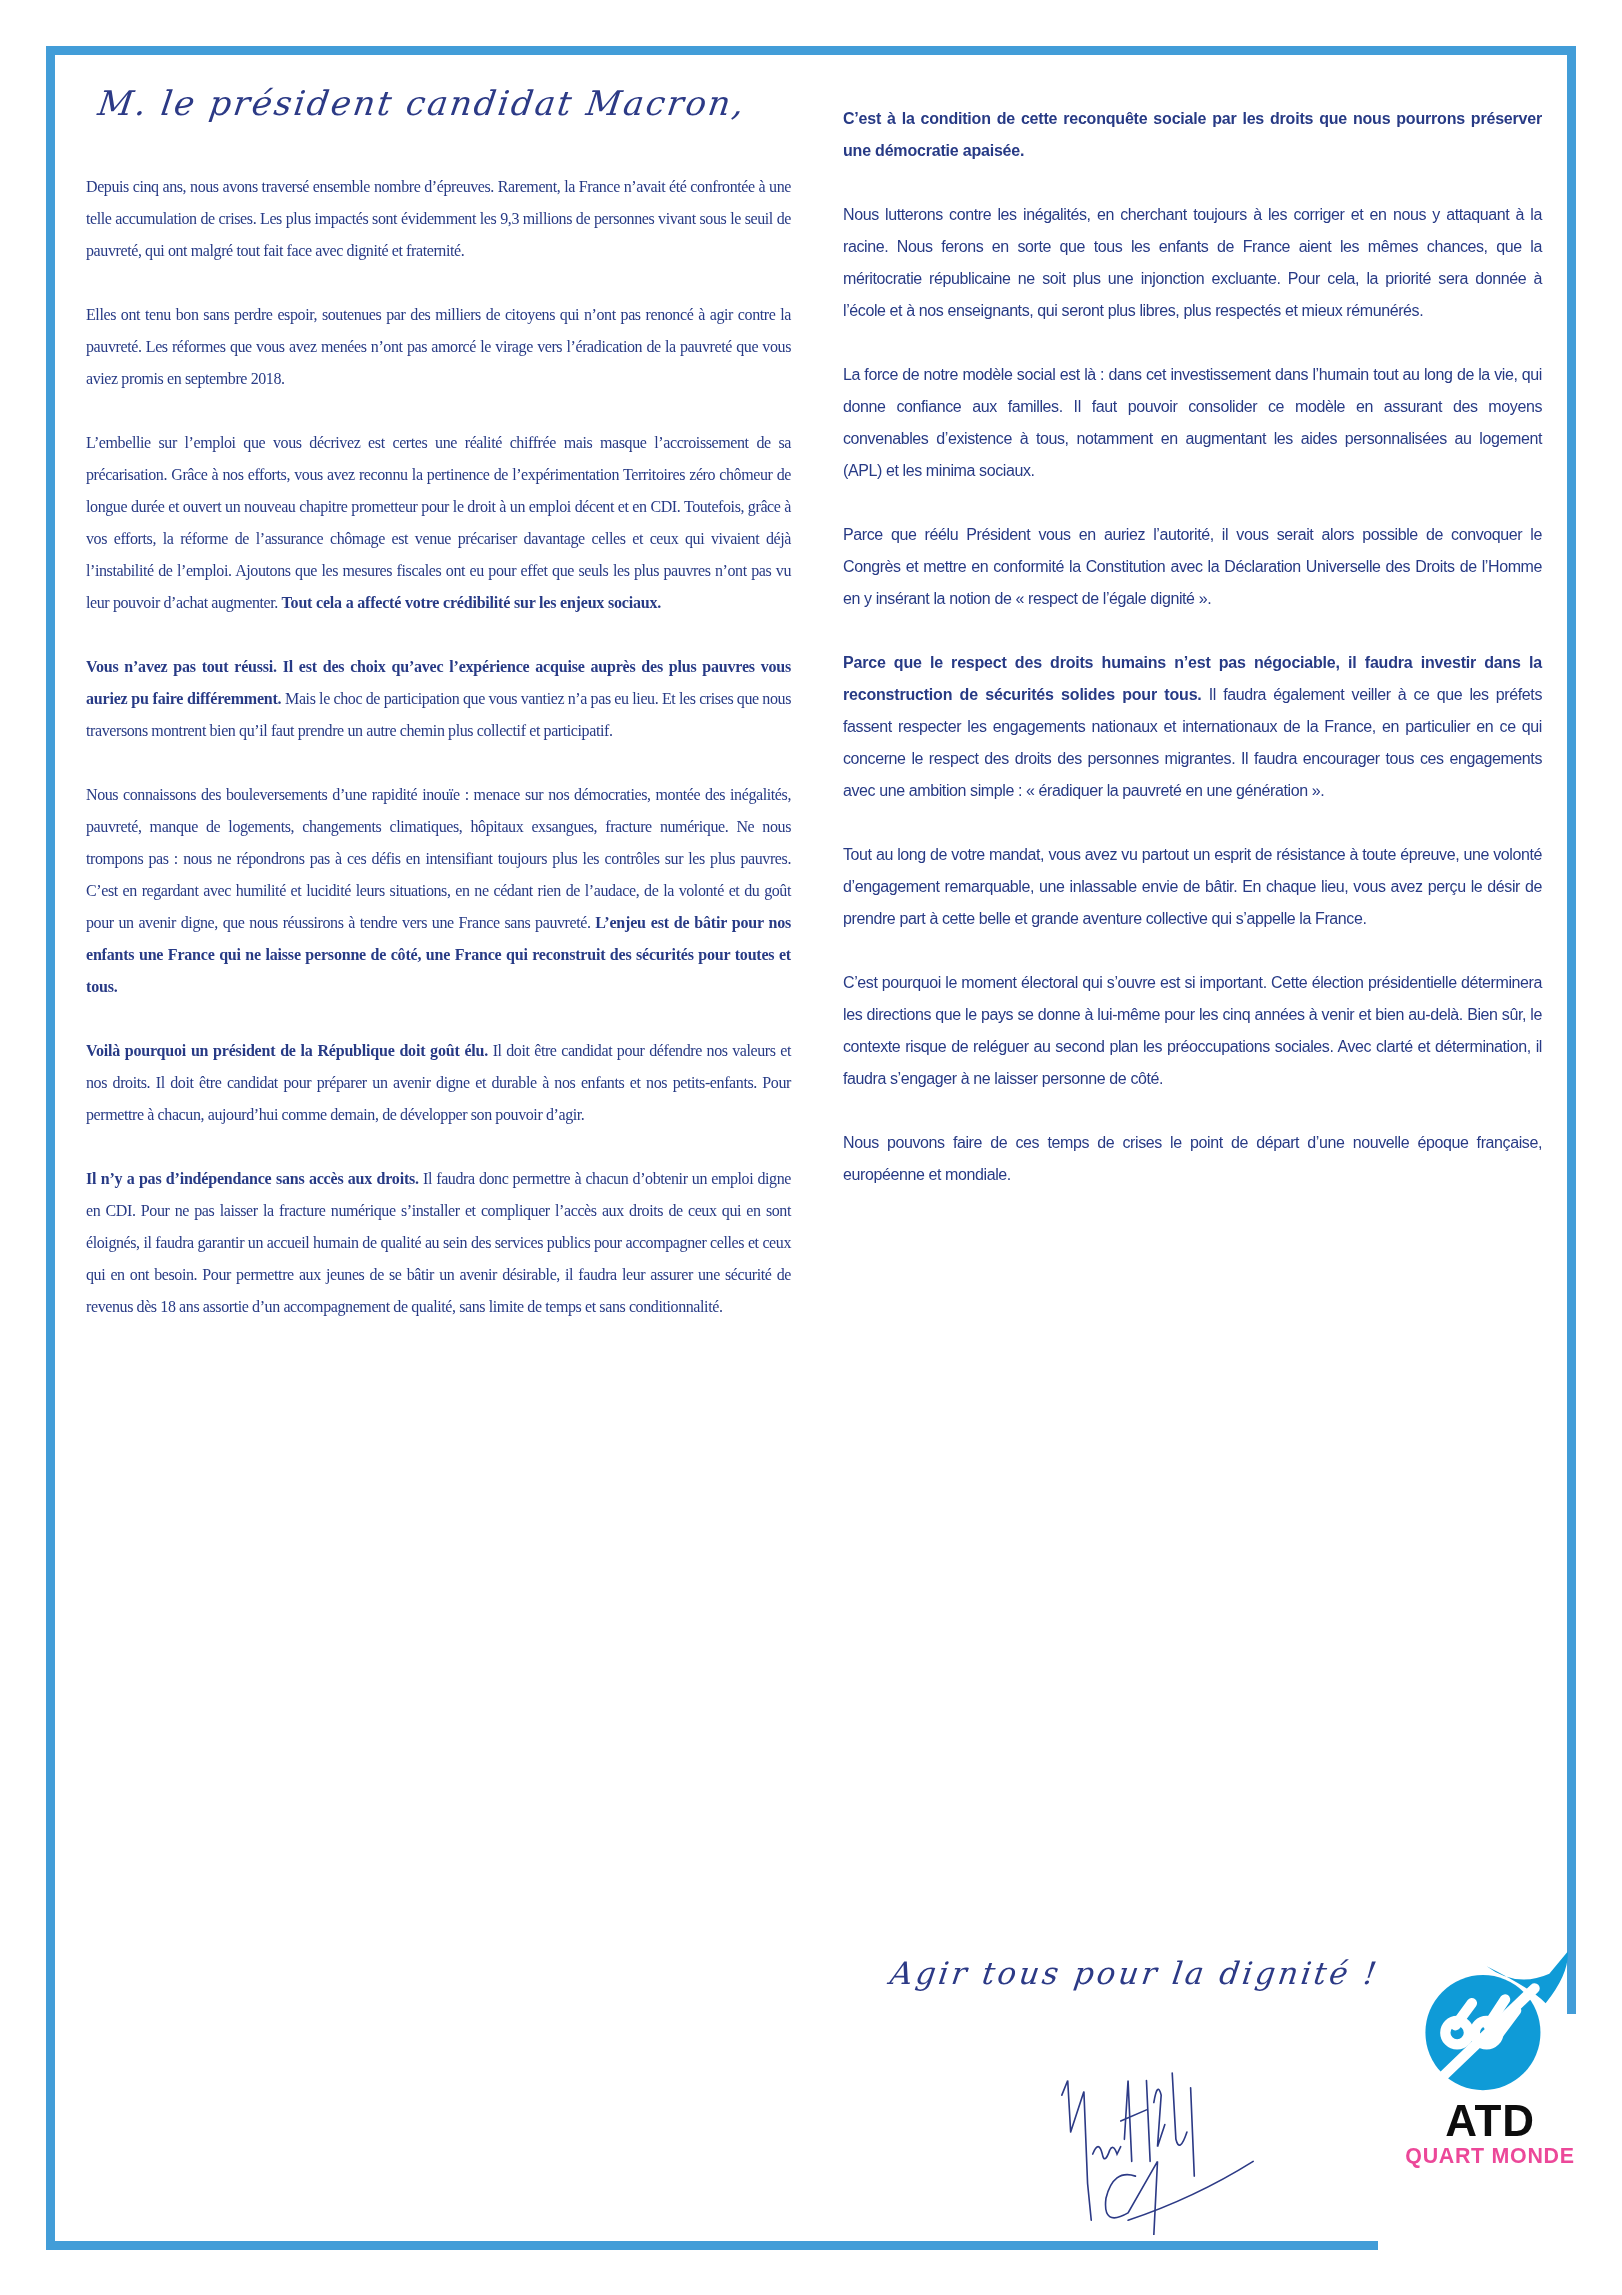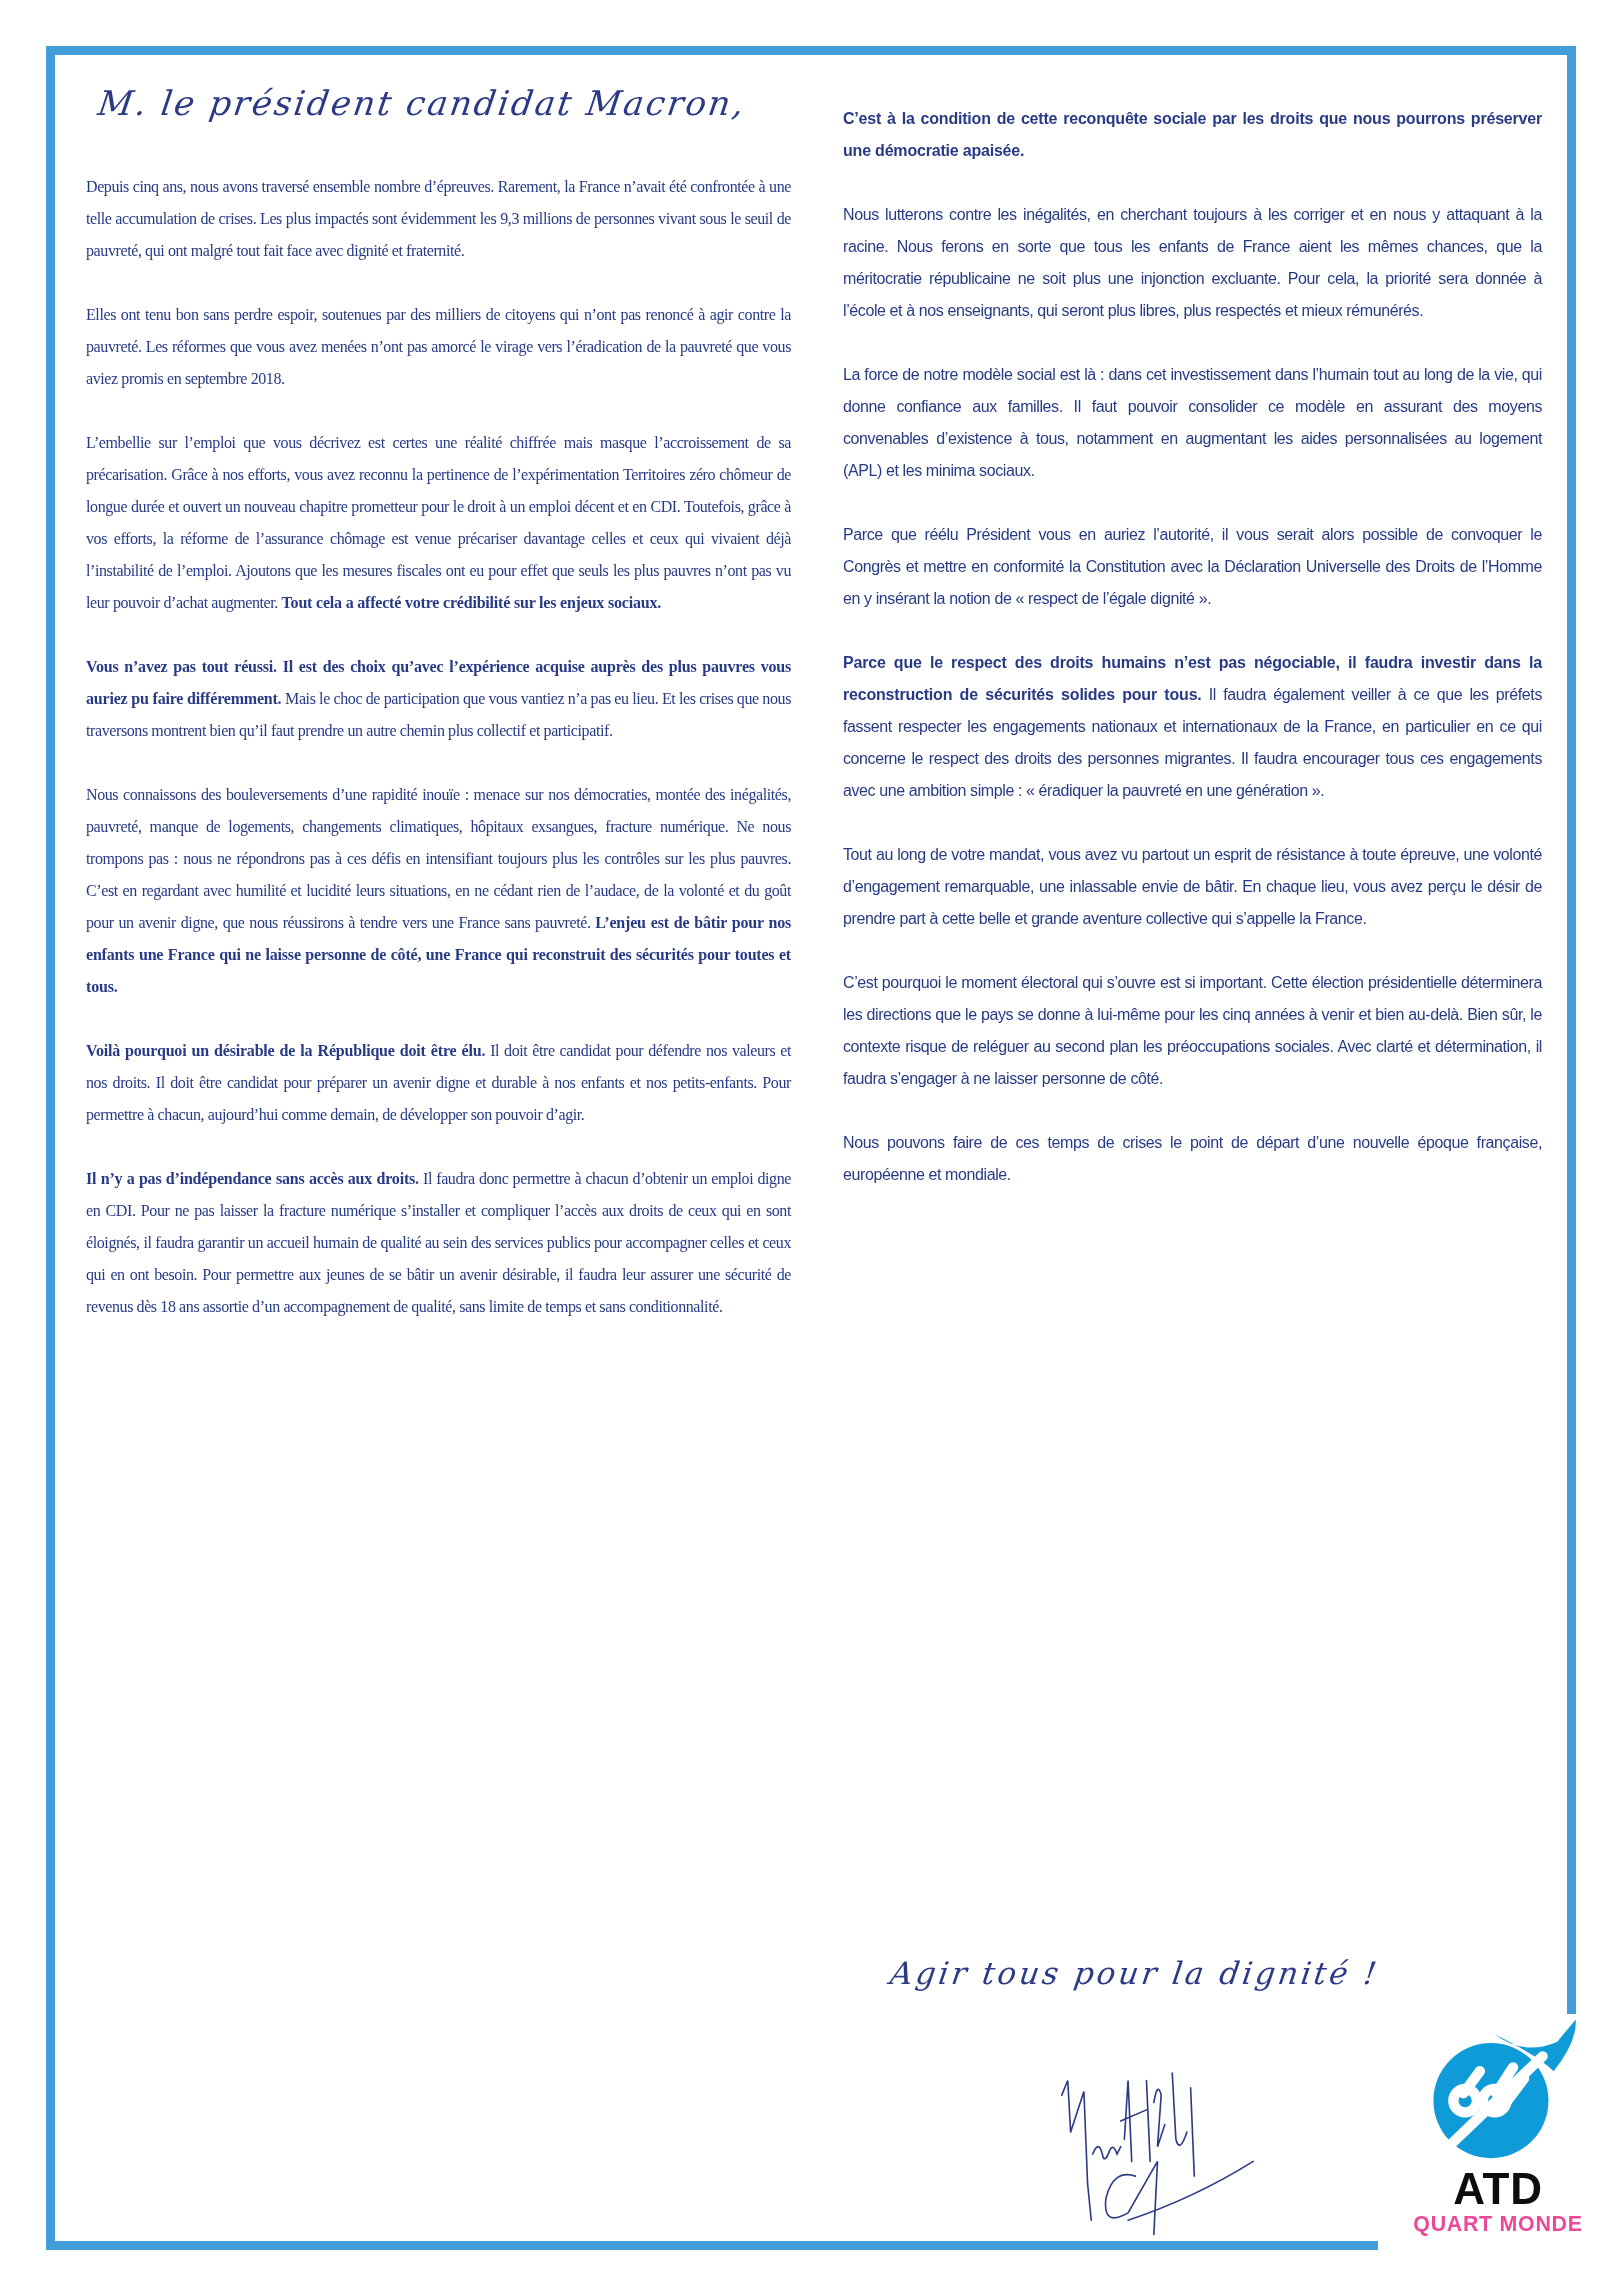--- a/index.html
+++ b/index.html
@@ -18,21 +18,21 @@
 
   .salutation { position: absolute; left: 97px; top: 83px; width: 708px; height: 59px;
                 font-family: "DejaVu Serif", serif; font-style: italic; font-size: 34px;
                 color: #2c3a86; letter-spacing: 2.2px; transform: skewX(-8deg); white-space: nowrap; }
   .closing { font-weight: bold; margin-bottom: 0; }
   .motto { position: absolute; left: 889px; top: 1955px; width: 605px; height: 59px;
            font-family: "DejaVu Serif", serif; font-style: italic; font-size: 31px;
            color: #2c3a86; letter-spacing: 3px; transform: skewX(-8deg); white-space: nowrap; }
   .signature { position: absolute; left: 1047px; top: 2051px; width: 221px; height: 184px; }
 
-  .logo { position: absolute; left: 1398px; top: 1990px; width: 192px; height: 251px; margin-left: 8px; }
+  .logo { position: absolute; left: 1398px; top: 1922px; width: 192px; height: 251px; }
   .logo-text-atd { position: absolute; left: 0; top: 177px; width: 184px; text-align: center;
                    font-family: "Liberation Sans", sans-serif; font-weight: bold; font-size: 44px;
                    color: #0d0d0d; letter-spacing: 0.7px; line-height: 44px; }
   .logo-text-qm { position: absolute; left: 0; top: 223px; width: 184px; text-align: center;
                   font-family: "Liberation Sans", sans-serif; font-weight: bold; font-size: 21.4px;
                   color: #ec4899; letter-spacing: 0.7px; line-height: 23.6px; }
 </style>
 </head>
 <body>
 
@@ -42,21 +42,21 @@
 <div class="frame-bottom"></div>
 
 <div class="salutation">M. le président candidat Macron,</div>
 
 <div class="col col-left">
   <p><span>Depuis cinq ans, nous avons traversé ensemble nombre d’épreuves. Rarement, la France n’avait été confrontée à une telle accumulation de crises. Les plus impactés sont évidemment les 9,3 millions de personnes vivant sous le seuil de pauvreté, qui ont malgré tout fait face avec dignité et fraternité.</span></p>
   <p><span>Elles ont tenu bon sans perdre espoir, soutenues par des milliers de citoyens qui n’ont pas renoncé à agir contre la pauvreté. Les réformes que vous avez menées n’ont pas amorcé le virage vers l’éradication de la pauvreté que vous aviez promis en septembre 2018.</span></p>
   <p><span>L’embellie sur l’emploi que vous décrivez est certes une réalité chiffrée mais masque l’accroissement de sa précarisation. Grâce à nos efforts, vous avez reconnu la pertinence de l’expérimentation Territoires zéro chômeur de longue durée et ouvert un nouveau chapitre prometteur pour le droit à un emploi décent et en CDI. Toutefois, grâce à vos efforts, la réforme de l’assurance chômage est venue précariser davantage celles et ceux qui vivaient déjà l’instabilité de l’emploi. Ajoutons que les mesures fiscales ont eu pour effet que seuls les plus pauvres n’ont pas vu leur pouvoir d’achat augmenter. </span><b>Tout cela a affecté votre crédibilité sur les enjeux sociaux.</b></p>
   <p><b>Vous n’avez pas tout réussi. Il est des choix qu’avec l’expérience acquise auprès des plus pauvres vous auriez pu faire différemment.</b><span> Mais le choc de participation que vous vantiez n’a pas eu lieu. Et les crises que nous traversons montrent bien qu’il faut prendre un autre chemin plus collectif et participatif.</span></p>
   <p><span>Nous connaissons des bouleversements d’une rapidité inouïe : menace sur nos démocraties, montée des inégalités, pauvreté, manque de logements, changements climatiques, hôpitaux exsangues, fracture numérique. Ne nous trompons pas : nous ne répondrons pas à ces défis en intensifiant toujours plus les contrôles sur les plus pauvres. C’est en regardant avec humilité et lucidité leurs situations, en ne cédant rien de l’audace, de la volonté et du goût pour un avenir digne, que nous réussirons à tendre vers une France sans pauvreté. </span><b>L’enjeu est de bâtir pour nos enfants une France qui ne laisse personne de côté, une France qui reconstruit des sécurités pour toutes et tous.</b></p>
-  <p><b>Voilà pourquoi un désirable de la République doit être élu.</b><span> Il doit être candidat pour défendre nos valeurs et nos droits. Il doit être candidat pour préparer un avenir digne et durable à nos enfants et nos petits-enfants. Pour permettre à chacun, aujourd’hui comme demain, de développer son pouvoir d’agir.</span></p>
+  <p><b>Voilà pourquoi un président de la République doit goût élu.</b><span> Il doit être candidat pour défendre nos valeurs et nos droits. Il doit être candidat pour préparer un avenir digne et durable à nos enfants et nos petits-enfants. Pour permettre à chacun, aujourd’hui comme demain, de développer son pouvoir d’agir.</span></p>
   <p><b>Il n’y a pas d’indépendance sans accès aux droits.</b><span> Il faudra donc permettre à chacun d’obtenir un emploi digne en CDI. Pour ne pas laisser la fracture numérique s’installer et compliquer l’accès aux droits de ceux qui en sont éloignés, il faudra garantir un accueil humain de qualité au sein des services publics pour accompagner celles et ceux qui en ont besoin. Pour permettre aux jeunes de se bâtir un avenir désirable, il faudra leur assurer une sécurité de revenus dès 18 ans assortie d’un accompagnement de qualité, sans limite de temps et sans conditionnalité.</span></p>
 </div>
 
 <div class="col col-right">
   <p><b>C’est à la condition de cette reconquête sociale par les droits que nous pourrons préserver une démocratie apaisée.</b></p>
   <p><span>Nous lutterons contre les inégalités, en cherchant toujours à les corriger et en nous y attaquant à la racine. Nous ferons en sorte que tous les enfants de France aient les mêmes chances, que la méritocratie républicaine ne soit plus une injonction excluante. Pour cela, la priorité sera donnée à l’école et à nos enseignants, qui seront plus libres, plus respectés et mieux rémunérés.</span></p>
   <p><span>La force de notre modèle social est là : dans cet investissement dans l’humain tout au long de la vie, qui donne confiance aux familles. Il faut pouvoir consolider ce modèle en assurant des moyens convenables d’existence à tous, notamment en augmentant les aides personnalisées au logement (APL) et les minima sociaux.</span></p>
   <p><span>Parce que réélu Président vous en auriez l’autorité, il vous serait alors possible de convoquer le Congrès et mettre en conformité la Constitution avec la Déclaration Universelle des Droits de l’Homme en y insérant la notion de « respect de l’égale dignité ».</span></p>
   <p><b>Parce que le respect des droits humains n’est pas négociable, il faudra investir dans la reconstruction de sécurités solides pour tous.</b><span> Il faudra également veiller à ce que les préfets fassent respecter les engagements nationaux et internationaux de la France, en particulier  en ce qui concerne le respect des droits des personnes migrantes. Il faudra encourager tous ces engagements avec une ambition simple : « éradiquer la pauvreté en une génération ».</span></p>
   <p><span>Tout au long de votre mandat, vous avez vu partout un esprit de résistance à toute épreuve, une volonté d’engagement remarquable, une inlassable envie de bâtir. En chaque lieu, vous avez perçu le désir de prendre part à cette belle et grande aventure collective qui s’appelle la France.</span></p>

